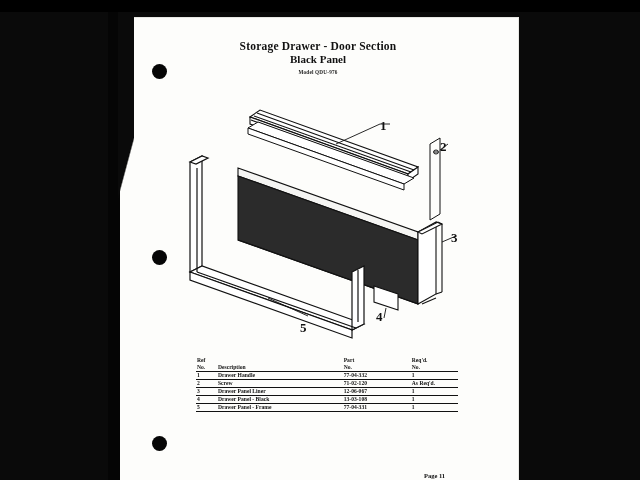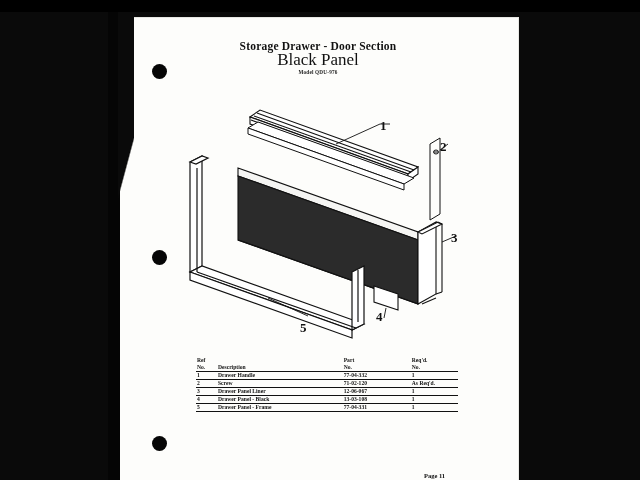--- a/index.html
+++ b/index.html
@@ -59,22 +59,22 @@
     text-align: center;
   }
   .title-1 {
     font-size: 11.5px;
     font-weight: bold;
     letter-spacing: 0.2px;
     color: #111;
     line-height: 13px;
   }
   .title-2 {
-    font-size: 17px;
-    font-weight: normal;
+    font-size: 11px;
+    font-weight: bold;
     color: #111;
     line-height: 13px;
   }
   .model {
     margin-top: 3px;
     font-size: 5.2px;
     font-weight: bold;
     color: #222;
     letter-spacing: 0.2px;
   }

